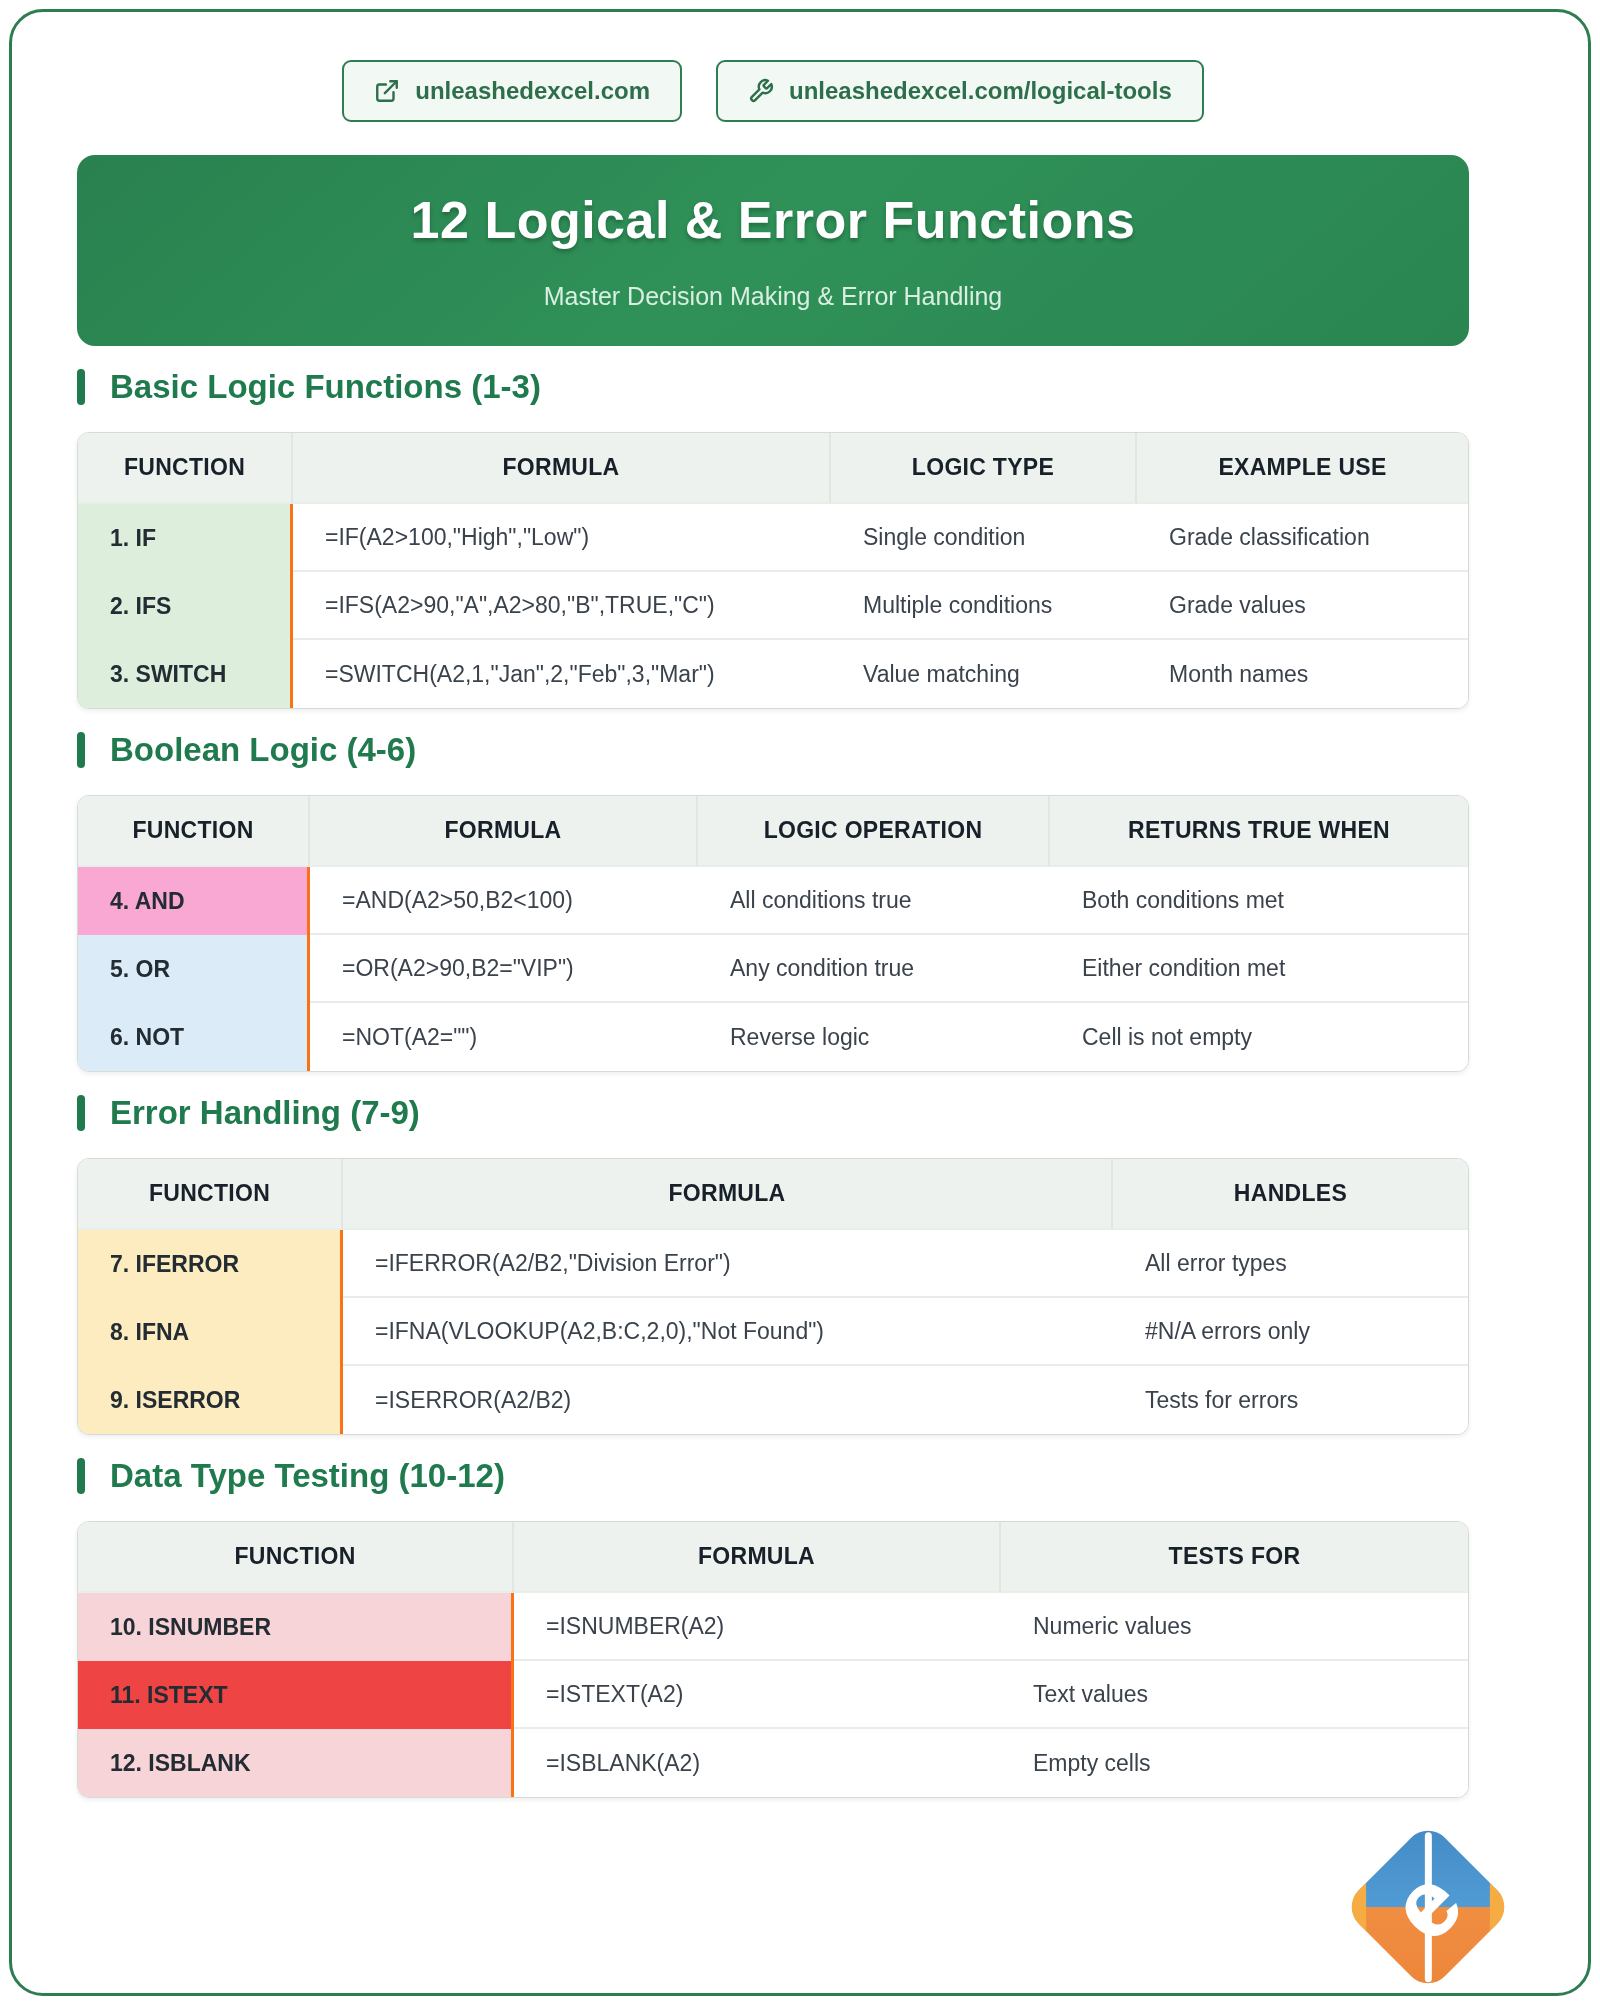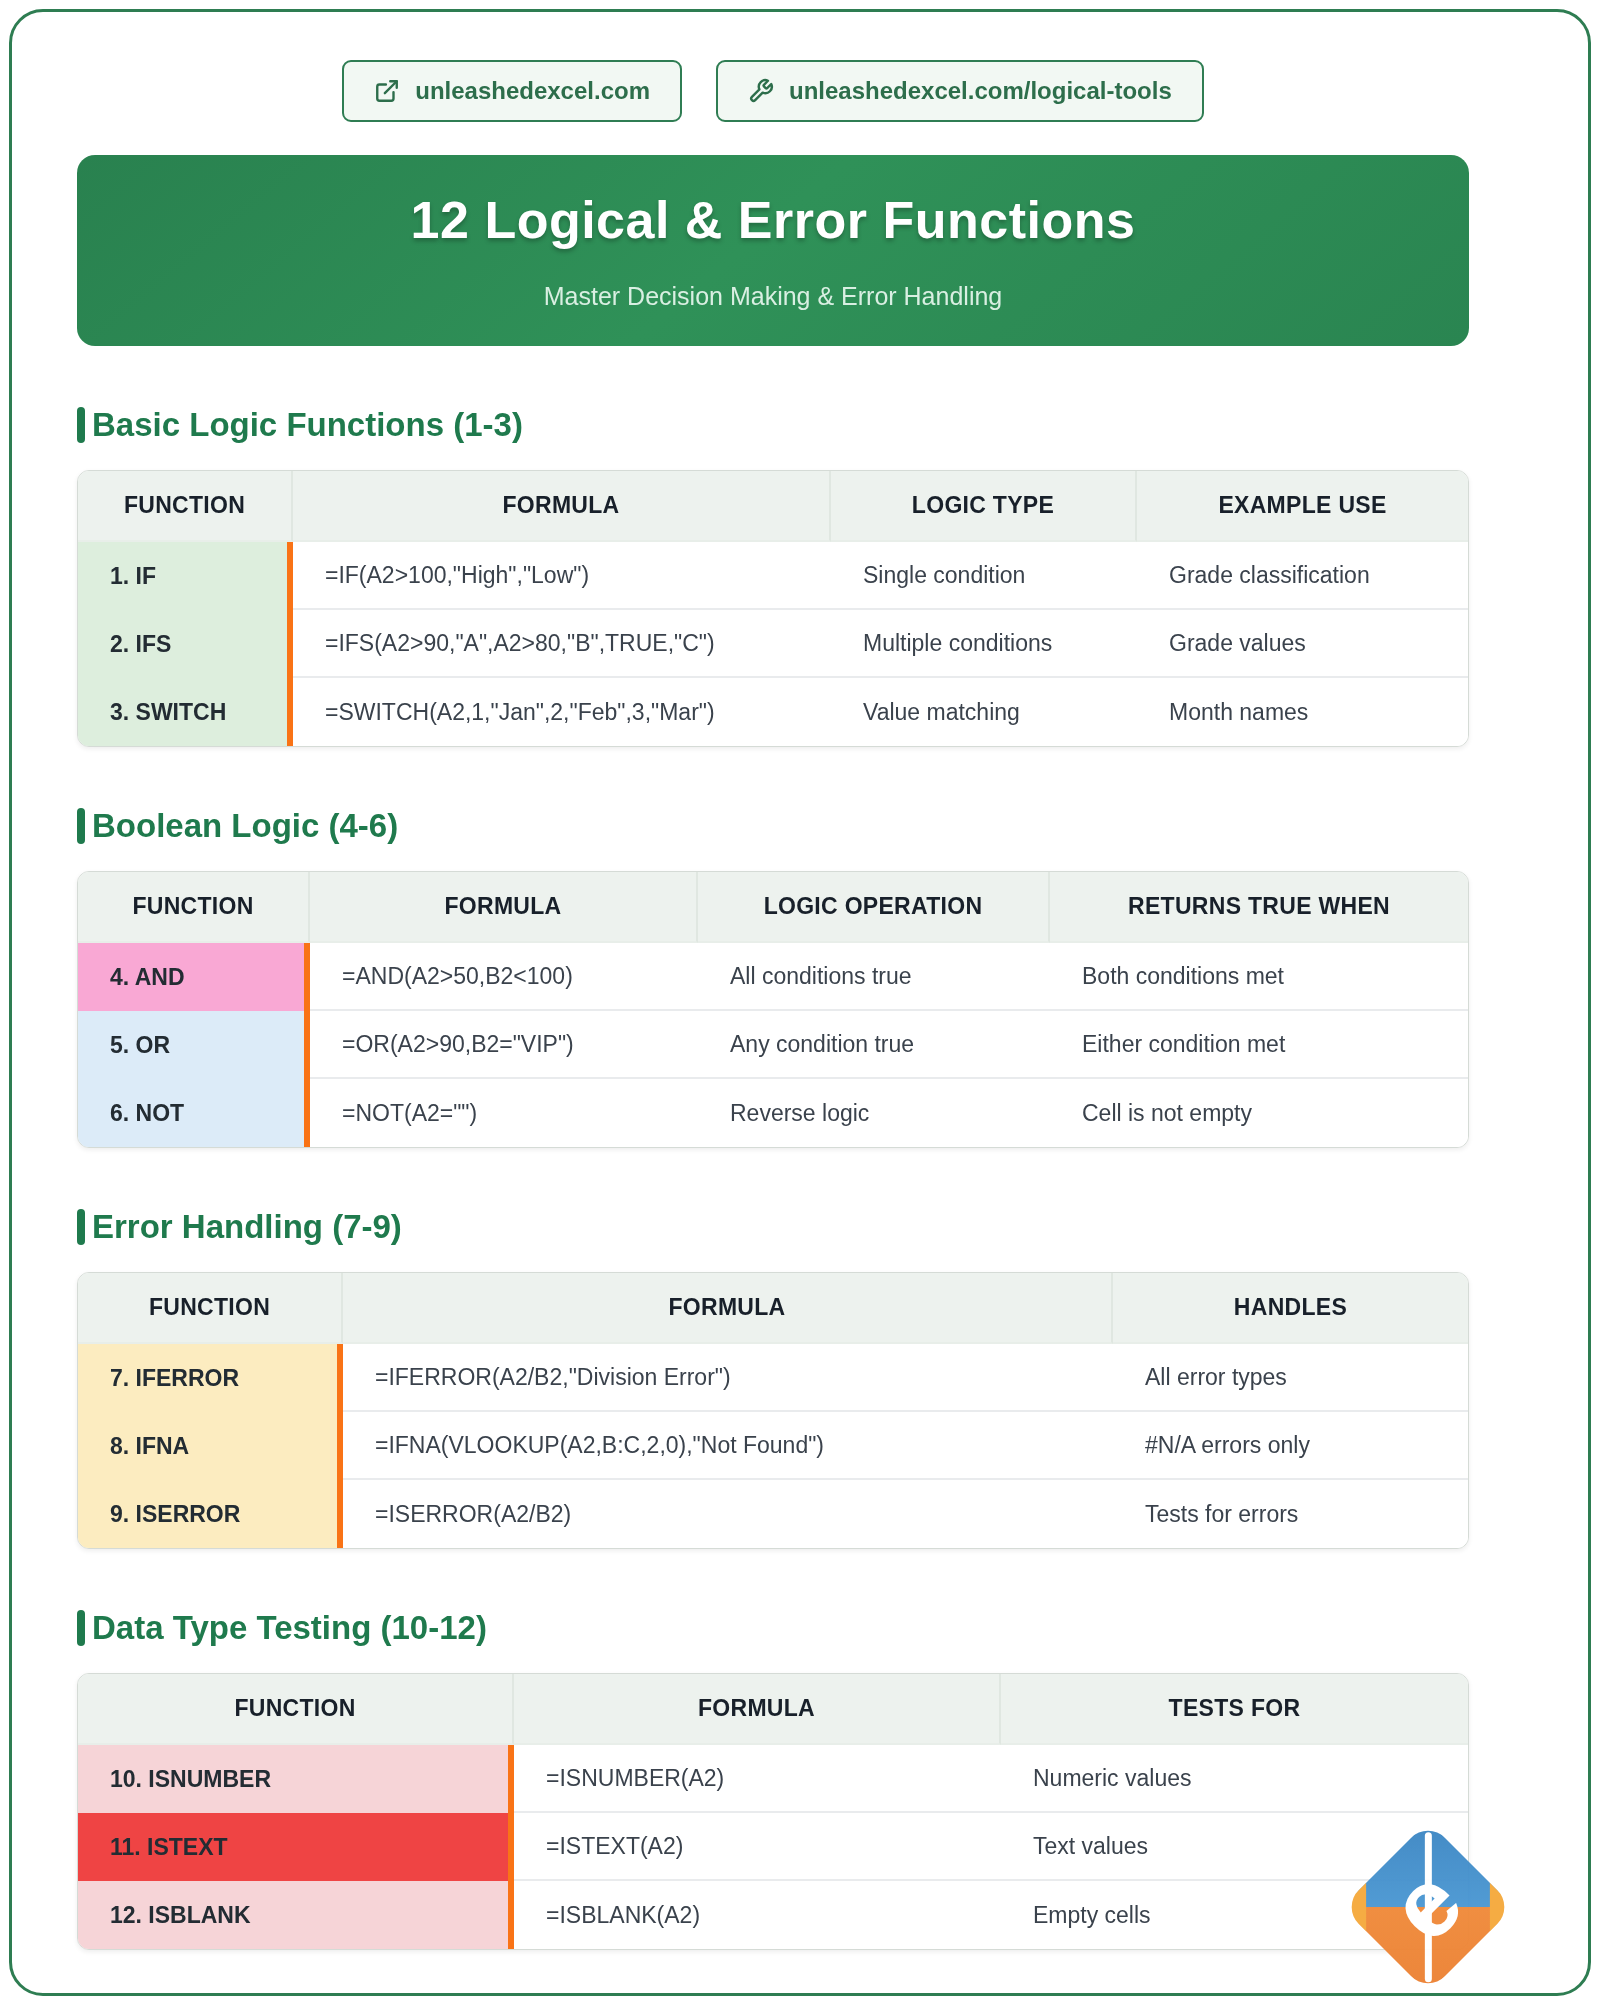--- a/index.html
+++ b/index.html
@@ -36,21 +36,21 @@
     background:linear-gradient(140deg,#29814f 0%, #2f9158 48%, #2a8551 100%);
     display:flex; flex-direction:column; align-items:center; justify-content:center; gap:32px;
   }
   .banner-title {
     color:#ffffff; font-size:52px; font-weight:bold; letter-spacing:0.5px;
     text-shadow:0 3px 4px rgba(0,0,0,0.25);
   }
   .banner-subtitle { color:#d9efe2; font-size:25px; }
 
   
-  .section-title-row { display:flex; align-items:center; gap:7px; margin-top:60px; margin-bottom:26px; }
+  .section-title-row { display:flex; align-items:center; gap:25px; margin-top:22px; margin-bottom:26px; }
   .accent-bar { width:8px; height:36px; border-radius:4px; background:#1f7a4d; }
   .section-title { font-size:33px; font-weight:bold; color:#1f7a4d; }
 
   
   .table-card {
     border:1px solid #d5dbd6; border-radius:12px; overflow:hidden;
     background:#ffffff; box-shadow:0 2px 5px rgba(0,0,0,0.07);
   }
   .table-grid { display:grid; }
   .grid-0 { grid-template-columns:215px 538px 306px 1fr; }
@@ -62,21 +62,21 @@
     display:flex; align-items:center; justify-content:center;
     font-weight:bold; font-size:23px; color:#18202a; letter-spacing:0.3px;
     border-right:2px solid #e0e7e1; border-bottom:2px solid #e8eee9;
   }
   .th.last { border-right:none; }
   .td {
     height:68px; display:flex; align-items:center;
     font-size:23px; color:#3a424c; padding-left:32px;
     border-bottom:2px solid #e9ebed; background:#ffffff;
   }
-  .td.fn { font-weight:bold; color:#232c33; border-bottom:none; border-right:6px solid #f97316; }
+  .td.fn { font-weight:bold; color:#232c33; border-bottom:none; border-right:3px solid #f97316; }
   .td.lastrow { border-bottom:none; }
 
   
   .logo-wrap { position:absolute; left:1343px; top:1822px; width:170px; height:170px; z-index:5; opacity:0.96; }
   .logo-diamond {
     position:absolute; left:24px; top:24px; width:122px; height:122px;
     transform:rotate(45deg); border-radius:24px; overflow:hidden;
     background:
       linear-gradient(45deg, #f5a93c 14%, rgba(0,0,0,0) 14.4%),
       linear-gradient(225deg, #f5a93c 14%, rgba(0,0,0,0) 14.4%),

